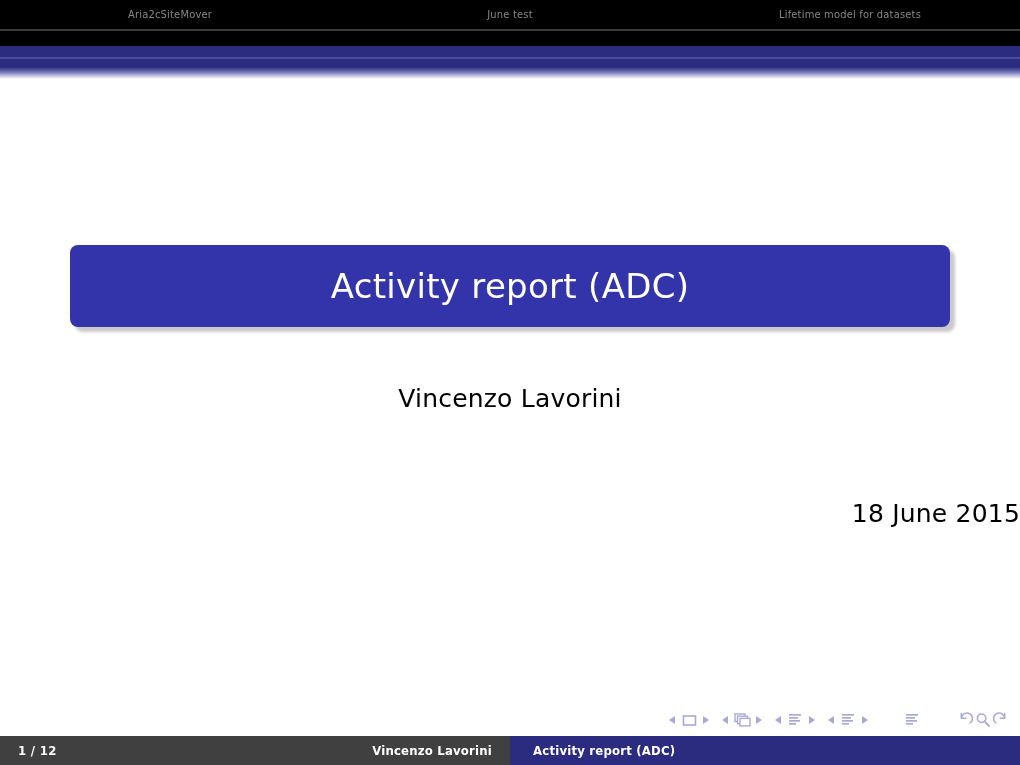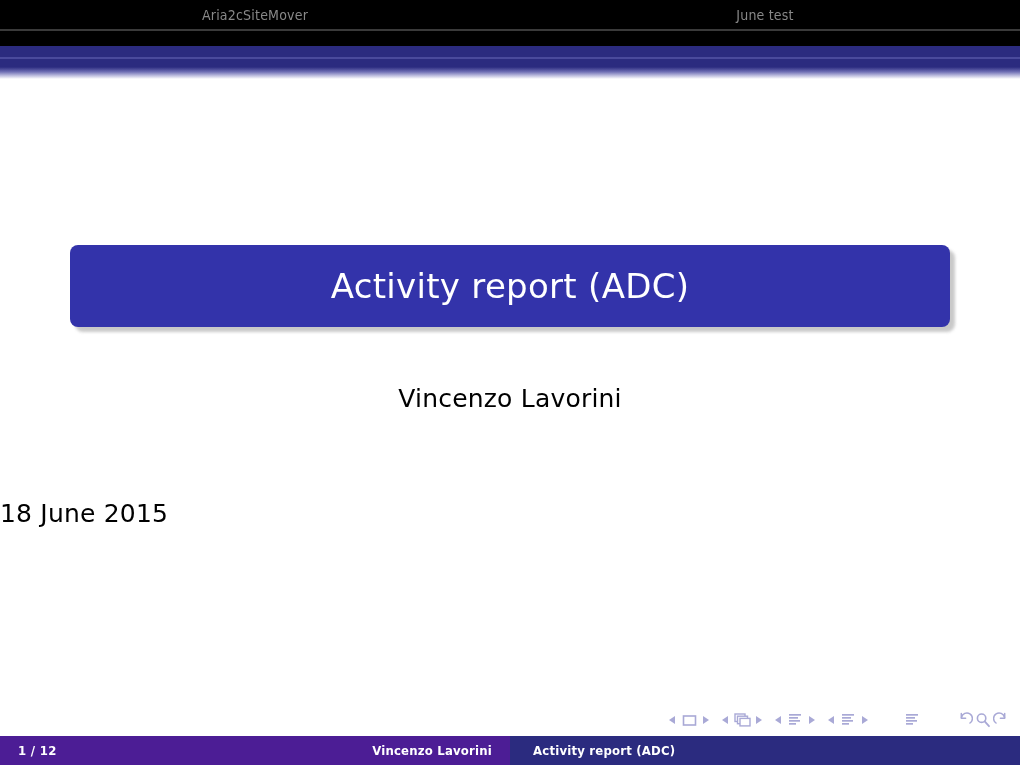--- a/index.html
+++ b/index.html
@@ -38,21 +38,21 @@
     left: 0; top: 0;
     width: 1020px;
     height: 29px;
     display: flex;
     align-items: center;
   }
   .nav-section {
     flex: 1 1 0;
     text-align: center;
     color: #888888;
-    font-size: 14px;
+    font-size: 11px;
     font-family: "DejaVu Sans Condensed", "DejaVu Sans", "Liberation Sans", sans-serif;
     letter-spacing: 0.2px;
     white-space: nowrap;
     overflow: hidden;
     padding: 0 4px;
     box-sizing: border-box;
   }
   .headline-rule {
     position: absolute;
     left: 0; top: 29px;
@@ -149,21 +149,21 @@
     font-size: 25px;
     font-family: "DejaVu Sans", "Liberation Sans", sans-serif;
     font-weight: 400;
     letter-spacing: 0.2px;
   }
   .date-line {
     position: absolute;
     left: 0;
     top: 499px;
     width: 1020px;
-    text-align: left;
+    text-align: right;
     color: #000000;
     font-size: 25px;
     font-family: "DejaVu Sans", "Liberation Sans", sans-serif;
     font-weight: 400;
     letter-spacing: 0.2px;
   }
 
   
   .navsym {
     position: absolute;
@@ -204,21 +204,21 @@
     position: absolute;
     left: 0;
     top: 736px;
     width: 1020px;
     height: 29px;
     display: flex;
   }
   .foot-left {
     width: 510px;
     height: 29px;
-    background: #4c1d95;
+    background: #404040;
     position: relative;
     display: flex;
     align-items: center;
   }
   .foot-page {
     position: absolute;
     left: 18px;
     color: #ffffff;
     font-size: 13px;
     font-weight: bold;
@@ -255,20 +255,21 @@
 </head>
 <body>
 
 <div id="slide">
 
   <div class="headline"></div>
 
   <div class="nav-sections">
     <div class="nav-section">Aria2cSiteMover</div>
     <div class="nav-section">June test</div>
+    <div class="nav-section">Lifetime model for datasets</div>
   </div>
 
   <div class="headline-rule"></div>
   <div class="headline-lower"></div>
 
   <div class="head-blue-a"></div>
   <div class="head-blue-line"></div>
   <div class="head-blue-b"></div>
   <div class="head-fade"></div>
 

